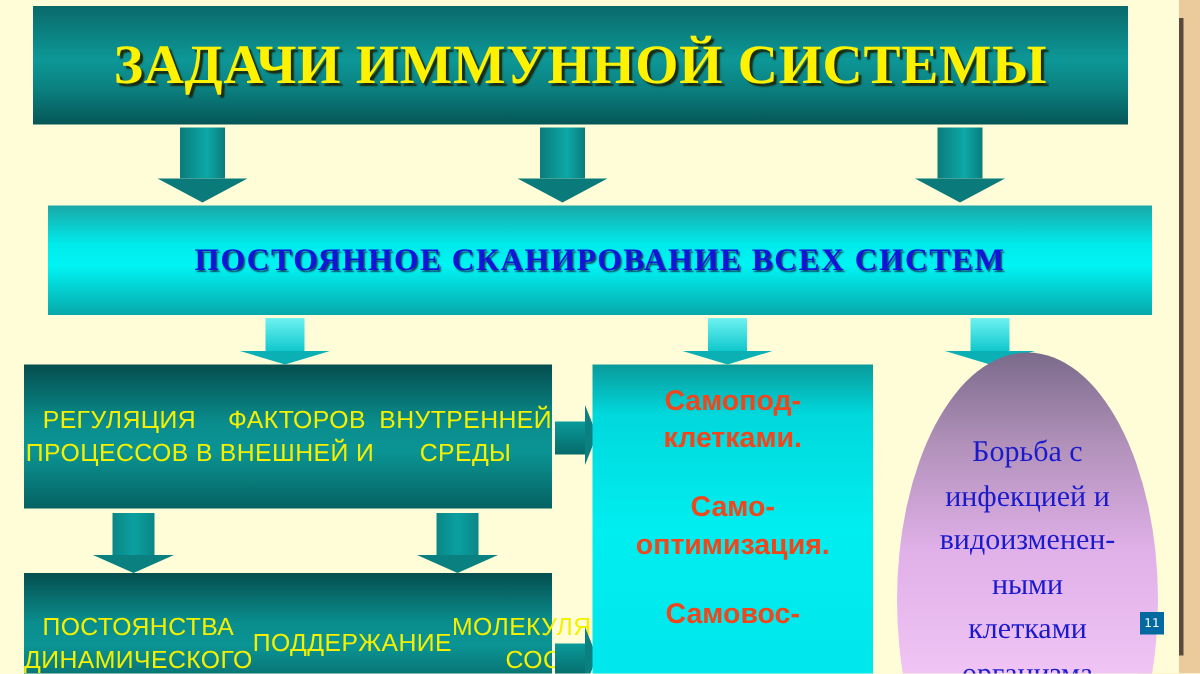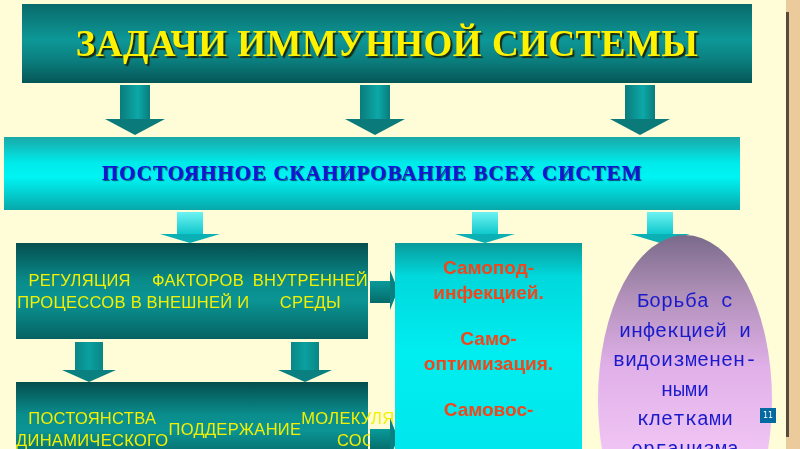--- a/index.html
+++ b/index.html
@@ -16,21 +16,21 @@
     left: 22px; top: 4px; width: 730px; height: 79px;
     background: linear-gradient(to bottom, #0a6a6a 0%, #0d9797 45%, #0b8080 70%, #055656 100%);
   }
   .title-text {
     font-family: "Liberation Serif", serif; font-weight: bold; font-size: 37px;
     color: #FFF200; letter-spacing: 0.5px;
     text-shadow: 2px 2px 1px #1a2a10;
   }
 
   .scan-box {
-    left: 4px; top: 137px; width: 736px; height: 73px;
+    left: 32px; top: 137px; width: 736px; height: 73px;
     background: linear-gradient(to bottom, #1aa8a8 0%, #00eaea 35%, #00f4f4 55%, #07a8aa 100%);
     flex-direction: column;
   }
   .scan-text {
     font-family: "Liberation Serif", serif; font-weight: bold; font-size: 21px;
     color: #1414d8; line-height: 29px; letter-spacing: 1px;
     text-shadow: 1px 1px 1px #0a4a66;
   }
 
   .teal-box {
@@ -53,21 +53,21 @@
     color: #F0461C; line-height: 25px;
   }
   .red-gap { height: 21px; }
 
   .oval {
     position: absolute; left: 598px; top: 235px; width: 174px; height: 330px; border-radius: 50%;
     background: linear-gradient(to bottom, #7a6a8a 0%, #b090b8 18%, #e0b0e8 40%, #f0c4f4 65%, #e8b8ee 100%);
     display: flex; flex-direction: column; align-items: center; padding-top: 52px;
   }
   .oval-text {
-    font-family: Liberation Mono, monospace; font-size: 20px; color: #1a1acc; line-height: 29.5px; text-align: center;
+    font-family: Liberation Serif, serif; font-size: 20px; color: #1a1acc; line-height: 29.5px; text-align: center;
   }
 
   
   .arrow-down { position: absolute; }
   .arrow-down .shaft { position: absolute; }
   .arrow-down .head { position: absolute; width: 0; height: 0; border-left-style: solid; border-right-style: solid; border-top-style: solid; border-left-color: transparent; border-right-color: transparent; }
 
   .big-arrow { width: 60px; height: 50px; }
   .big-arrow .shaft { left: 15px; top: 0; width: 30px; height: 34px; background: linear-gradient(to right, #0a7c7c, #0da8a8 60%, #0a7c7c); }
   .big-arrow .head { left: 0; top: 34px; border-left-width: 30px; border-right-width: 30px; border-top-width: 16px; border-top-color: #0b7a7a; }
@@ -156,21 +156,21 @@
   <div class="shaft"></div>
     <div class="head"></div>
 </div>
 <div class="arrow-right" style="left:370px; top:418px;">
   <div class="shaft"></div>
     <div class="head"></div>
 </div>
 
 <div class="box self-box">
   <div class="red-text">Самопод-</div>
-  <div class="red-text">инфекцией.</div>
+  <div class="red-text">клетками.</div>
   <div class="red-gap"></div>
   <div class="red-text">Само-</div>
   <div class="red-text">оптимизация.</div>
   <div class="red-gap"></div>
   <div class="red-text">Самовос-</div>
 </div>
 
 <div class="oval">
   <div class="oval-text">Борьба с</div>
   <div class="oval-text">инфекцией и</div>

